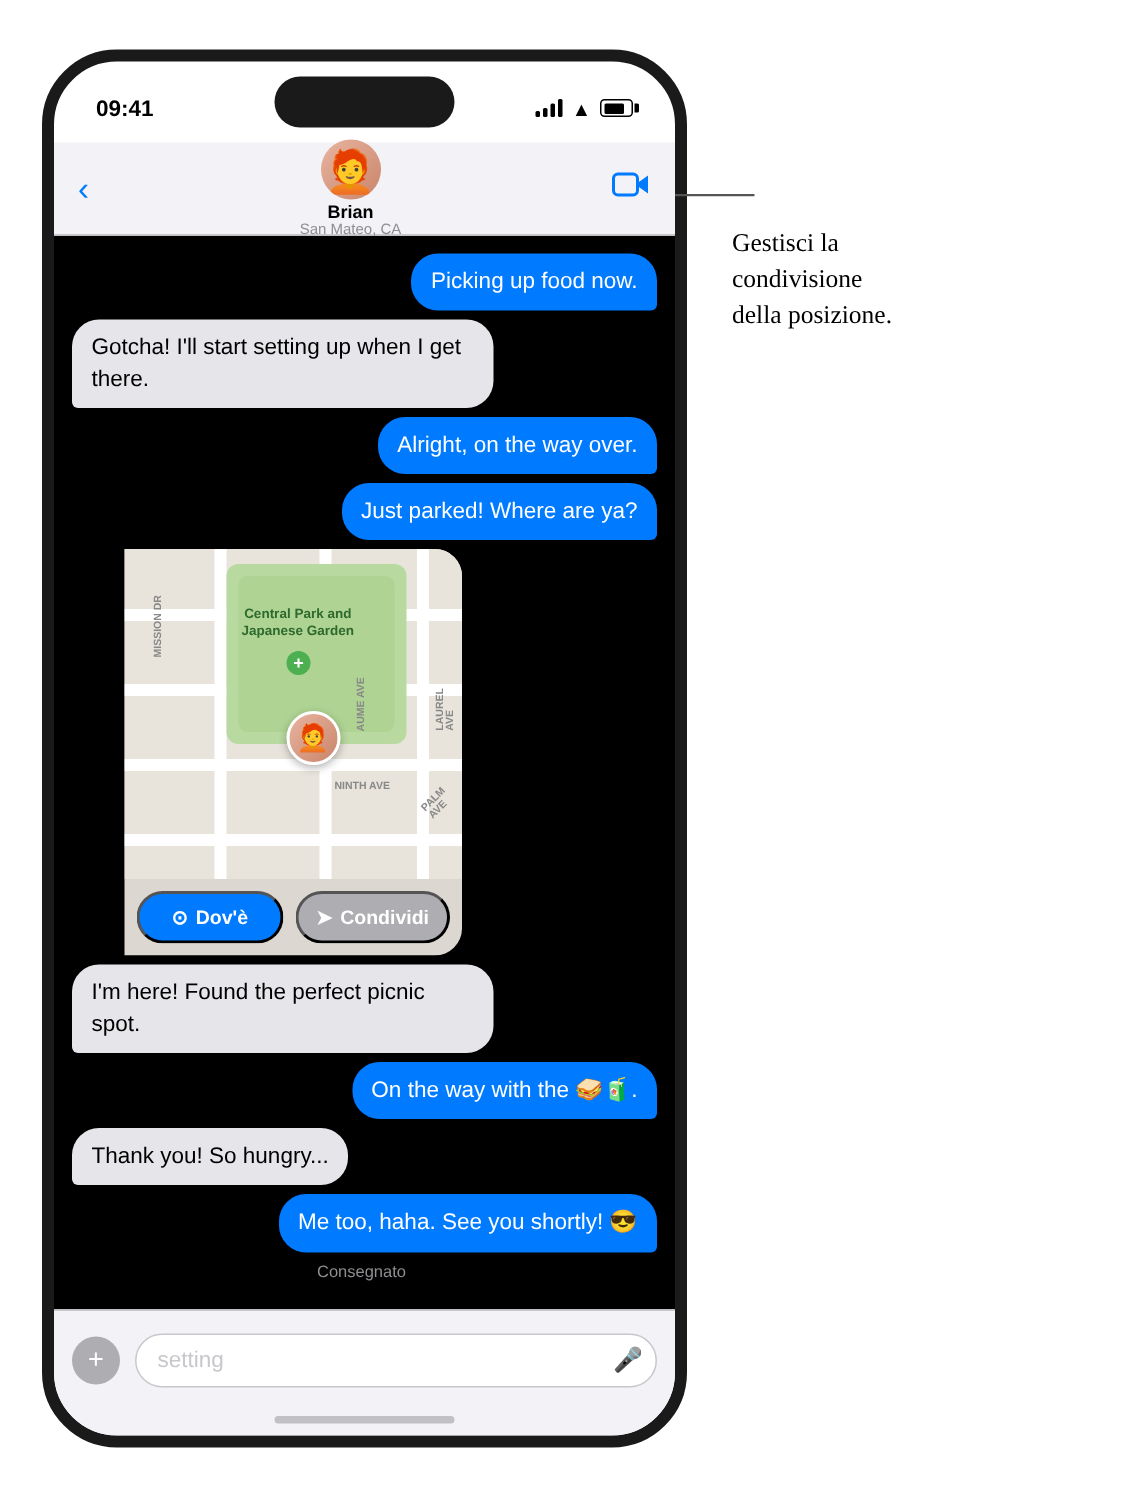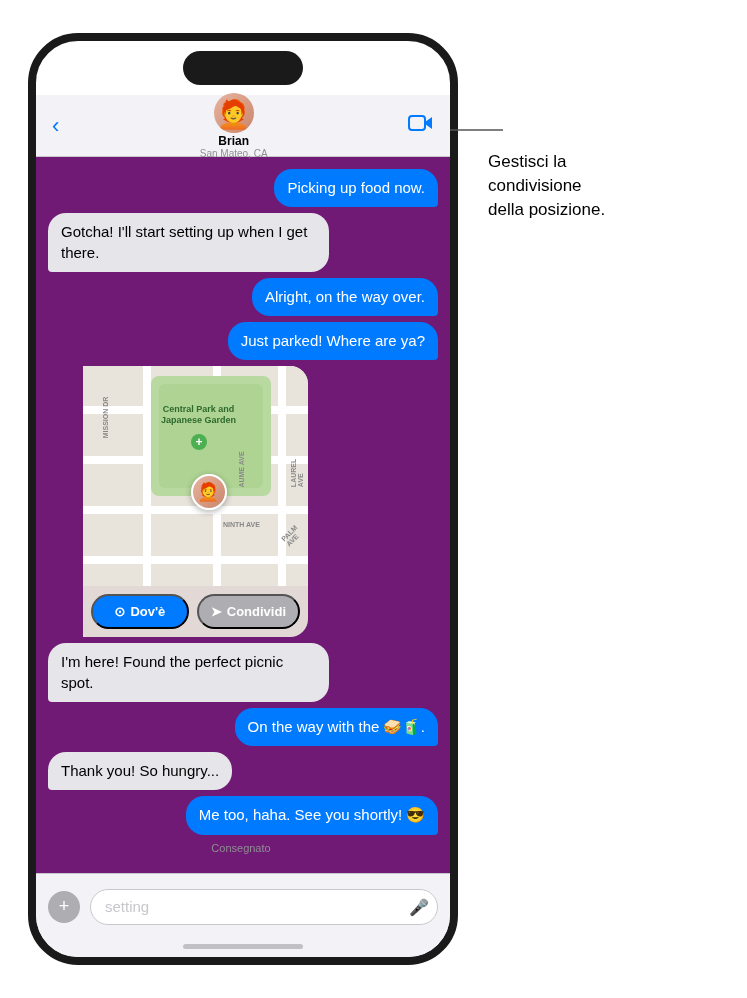--- a/index.html
+++ b/index.html
@@ -165,21 +165,21 @@
     }
 
     
     .chat-area {
       position: absolute;
       top: 116px;
       left: 0;
       right: 0;
       bottom: 84px;
       overflow-y: auto;
-      background: #701a75;
+      background: #000000;
       padding: 12px 12px 8px 12px;
       display: flex;
       flex-direction: column;
       gap: 4px;
     }
 
     
     .bubble-row {
       display: flex;
       width: 100%;
@@ -407,20 +407,35 @@
       font-weight: 600;
       transform-origin: center;
     }
   </style>
 </head>
 <body>
 
 <div class="phone-container">
   <div class="dynamic-island"></div>
 
+  <div class="status-bar">
+    <span class="status-time">09:41</span>
+    <div class="status-icons">
+      <div class="signal-bars">
+        <div class="signal-bar" style="height:4px;"></div>
+        <div class="signal-bar" style="height:6px;"></div>
+        <div class="signal-bar" style="height:9px;"></div>
+        <div class="signal-bar" style="height:12px;"></div>
+      </div>
+      <span class="wifi-icon">▲</span>
+      <div class="battery-icon">
+        <div class="battery-fill"></div>
+      </div>
+    </div>
+  </div>
 
   <div class="nav-header">
     <div class="back-btn">
       <span style="font-size:22px; color:#007aff;">‹</span>
     </div>
     <div class="contact-center">
       <div class="avatar-circle">
         <span class="avatar-memoji">🧑‍🦰</span>
       </div>
       <span class="contact-name">Brian</span>
@@ -548,16 +563,16 @@
   </div>
 
   <div class="home-indicator"></div>
 </div>
 
 <div class="annotation-area">
 
   <svg style="position:absolute;top:90px;left:-10px;" width="60" height="80" viewBox="0 0 60 80">
     <line x1="0" y1="40" x2="55" y2="40" stroke="#555" stroke-width="1.5"></line>
   </svg>
-  <p class="annotation-text" style="white-space:pre-line;">Gestisci la
+  <p class="annotation-text" style="white-space:pre-line;font-family:Liberation Serif, serif;">Gestisci la
 condivisione
 della posizione.</p>
 </div>
 
 </body></html>

